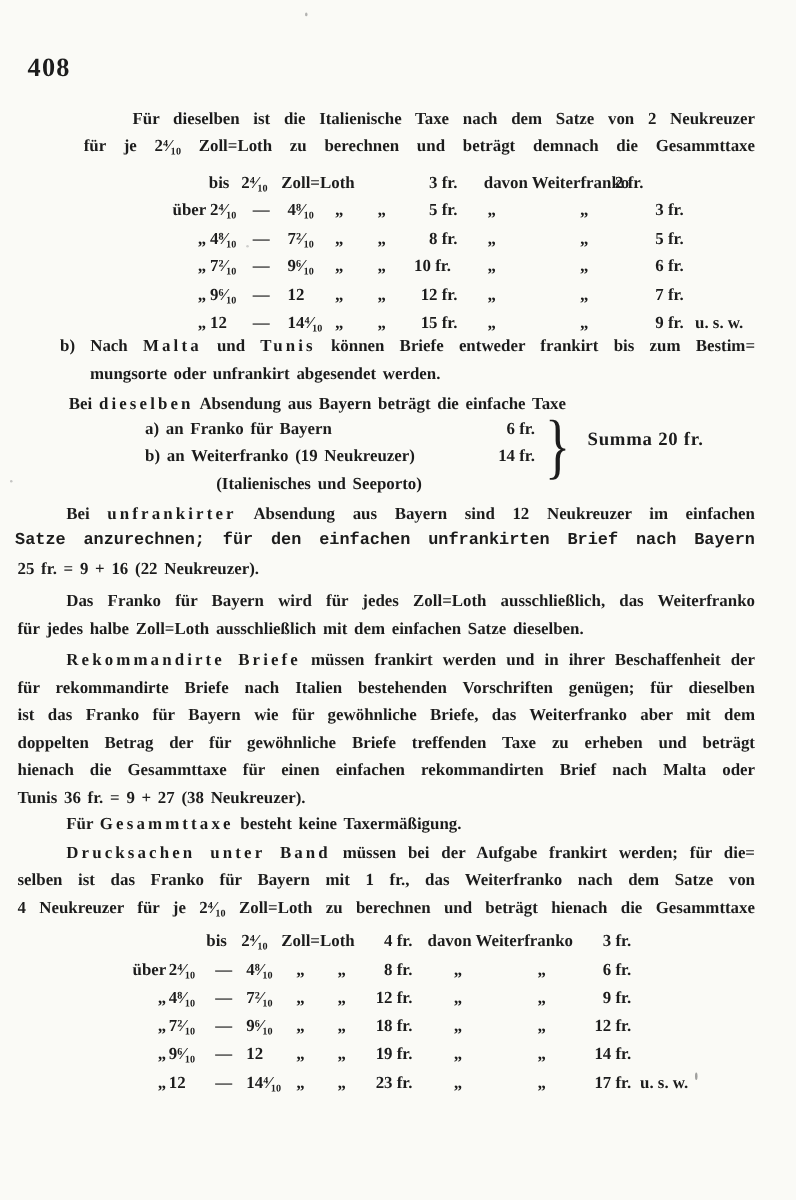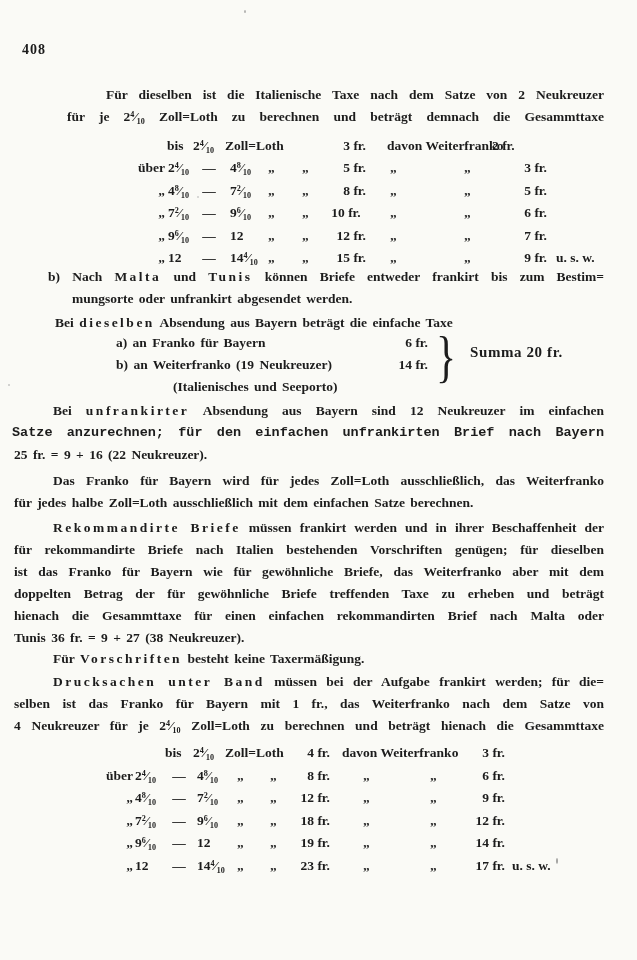--- a/index.html
+++ b/index.html
@@ -2,21 +2,21 @@
 <html><head>
 <meta charset="utf-8">
 <title>408</title>
 <style>
   html,body{margin:0;padding:0;background:#e8e8e4;}
   .page{
     position:relative;width:637px;height:960px;margin:0 auto;
     background:#fafaf6;color:#1c1c1c;overflow:hidden;
     font-family:"Liberation Serif","DejaVu Serif",serif;font-weight:700;
   }
-  .pagenum{position:absolute;left:22px;top:42px;font-size:14px;letter-spacing:1px;}
+  .pagenum{position:absolute;left:22px;top:42px;font-size:21px;letter-spacing:1px;}
   .content{position:absolute;left:12px;top:0;width:592px;height:960px;}
   .block{position:absolute;left:0;width:592px;}
   .tline{display:block;font-size:13.5px;line-height:22px;height:22px;overflow:hidden;}
   .tline.j{text-align:justify;text-align-last:justify;}
   .tline:not(.j){word-spacing:2px;}
   .sp{letter-spacing:2.5px;}
   .trow{position:absolute;left:0;width:592px;height:22px;}
   .tcell{position:absolute;top:0;font-size:13.5px;line-height:22px;white-space:pre;}
   
   .tariff-line{position:absolute;left:0;width:592px;height:22px;font-size:13.5px;line-height:22px;}
@@ -134,32 +134,32 @@
       <span class="summa">Summa 20 fr.</span>
     </div>
 
     <div id="para_unfranked" class="block" style="top: 400px;">
         <div class="tline j" style="margin-left: 41px;"><span>Bei </span><span class="sp">unfrankirter</span><span> Absendung aus Bayern sind 12 Neukreuzer im einfachen</span></div>
         <div class="tline j" style="margin-left: 0; font-family: Liberation Mono, monospace;"><span>Satze anzurechnen; für den einfachen unfrankirten Brief nach Bayern beträgt die Taxe</span></div>
         <div class="tline" style="margin-left: 2px;"><span>25 fr. = 9 + 16 (22 Neukreuzer).</span></div>
       </div>
     <div id="para_franko" class="block" style="top: 470px;">
         <div class="tline j" style="margin-left: 41px;"><span>Das Franko für Bayern wird für jedes Zoll=Loth ausschließlich, das Weiterfranko</span></div>
-        <div class="tline" style="margin-left: 2px;"><span>für jedes halbe Zoll=Loth ausschließlich mit dem einfachen Satze berechnen.</span></div>
+        <div class="tline" style="margin-left: 2px;"><span>für jedes halbe Zoll=Loth ausschließlich mit dem einfachen Satze dieselben.</span></div>
       </div>
     <div id="para_registered" class="block" style="top: 517px;">
         <div class="tline j" style="margin-left: 41px;"><span class="sp">Rekommandirte Briefe</span><span> müssen frankirt werden und in ihrer Beschaffenheit der</span></div>
         <div class="tline j" style="margin-left: 2px;"><span>für rekommandirte Briefe nach Italien bestehenden Vorschriften genügen; für dieselben</span></div>
         <div class="tline j" style="margin-left: 2px;"><span>ist das Franko für Bayern wie für gewöhnliche Briefe, das Weiterfranko aber mit dem</span></div>
         <div class="tline j" style="margin-left: 2px;"><span>doppelten Betrag der für gewöhnliche Briefe treffenden Taxe zu erheben und beträgt</span></div>
         <div class="tline j" style="margin-left: 2px;"><span>hienach die Gesammttaxe für einen einfachen rekommandirten Brief nach Malta oder</span></div>
         <div class="tline" style="margin-left: 2px;"><span>Tunis 36 fr. = 9 + 27 (38 Neukreuzer).</span></div>
       </div>
     <div id="para_samples" class="block" style="top: 648px;">
-        <div class="tline" style="margin-left: 41px;"><span>Für </span><span class="sp">Vorschriften</span><span> besteht keine Taxermäßigung.</span></div>
+        <div class="tline" style="margin-left: 41px;"><span>Für </span><span class="sp">Gesammttaxe</span><span> besteht keine Taxermäßigung.</span></div>
       </div>
     <div id="para_printed" class="block" style="top: 671px;">
         <div class="tline j" style="margin-left: 41px;"><span class="sp">Drucksachen unter Band</span><span> müssen bei der Aufgabe frankirt werden; für die=</span></div>
         <div class="tline j" style="margin-left: 2px;"><span>selben ist das Franko für Bayern mit 1 fr., das Weiterfranko nach dem Satze von</span></div>
         <div class="tline j" style="margin-left: 2px;"><span>4 Neukreuzer für je 2⁴⁄₁₀ Zoll=Loth zu berechnen und beträgt hienach die Gesammttaxe</span></div>
       </div>
     <div id="table2" class="block" style="top: 742px; height: 137px;">
         <div class="trow" style="top: 0px;">
           <span class="tcell" style="left: 153px; text-align: left;">bis</span>
           <span class="tcell" style="left: 181px; text-align: left;">2⁴⁄₁₀</span>

